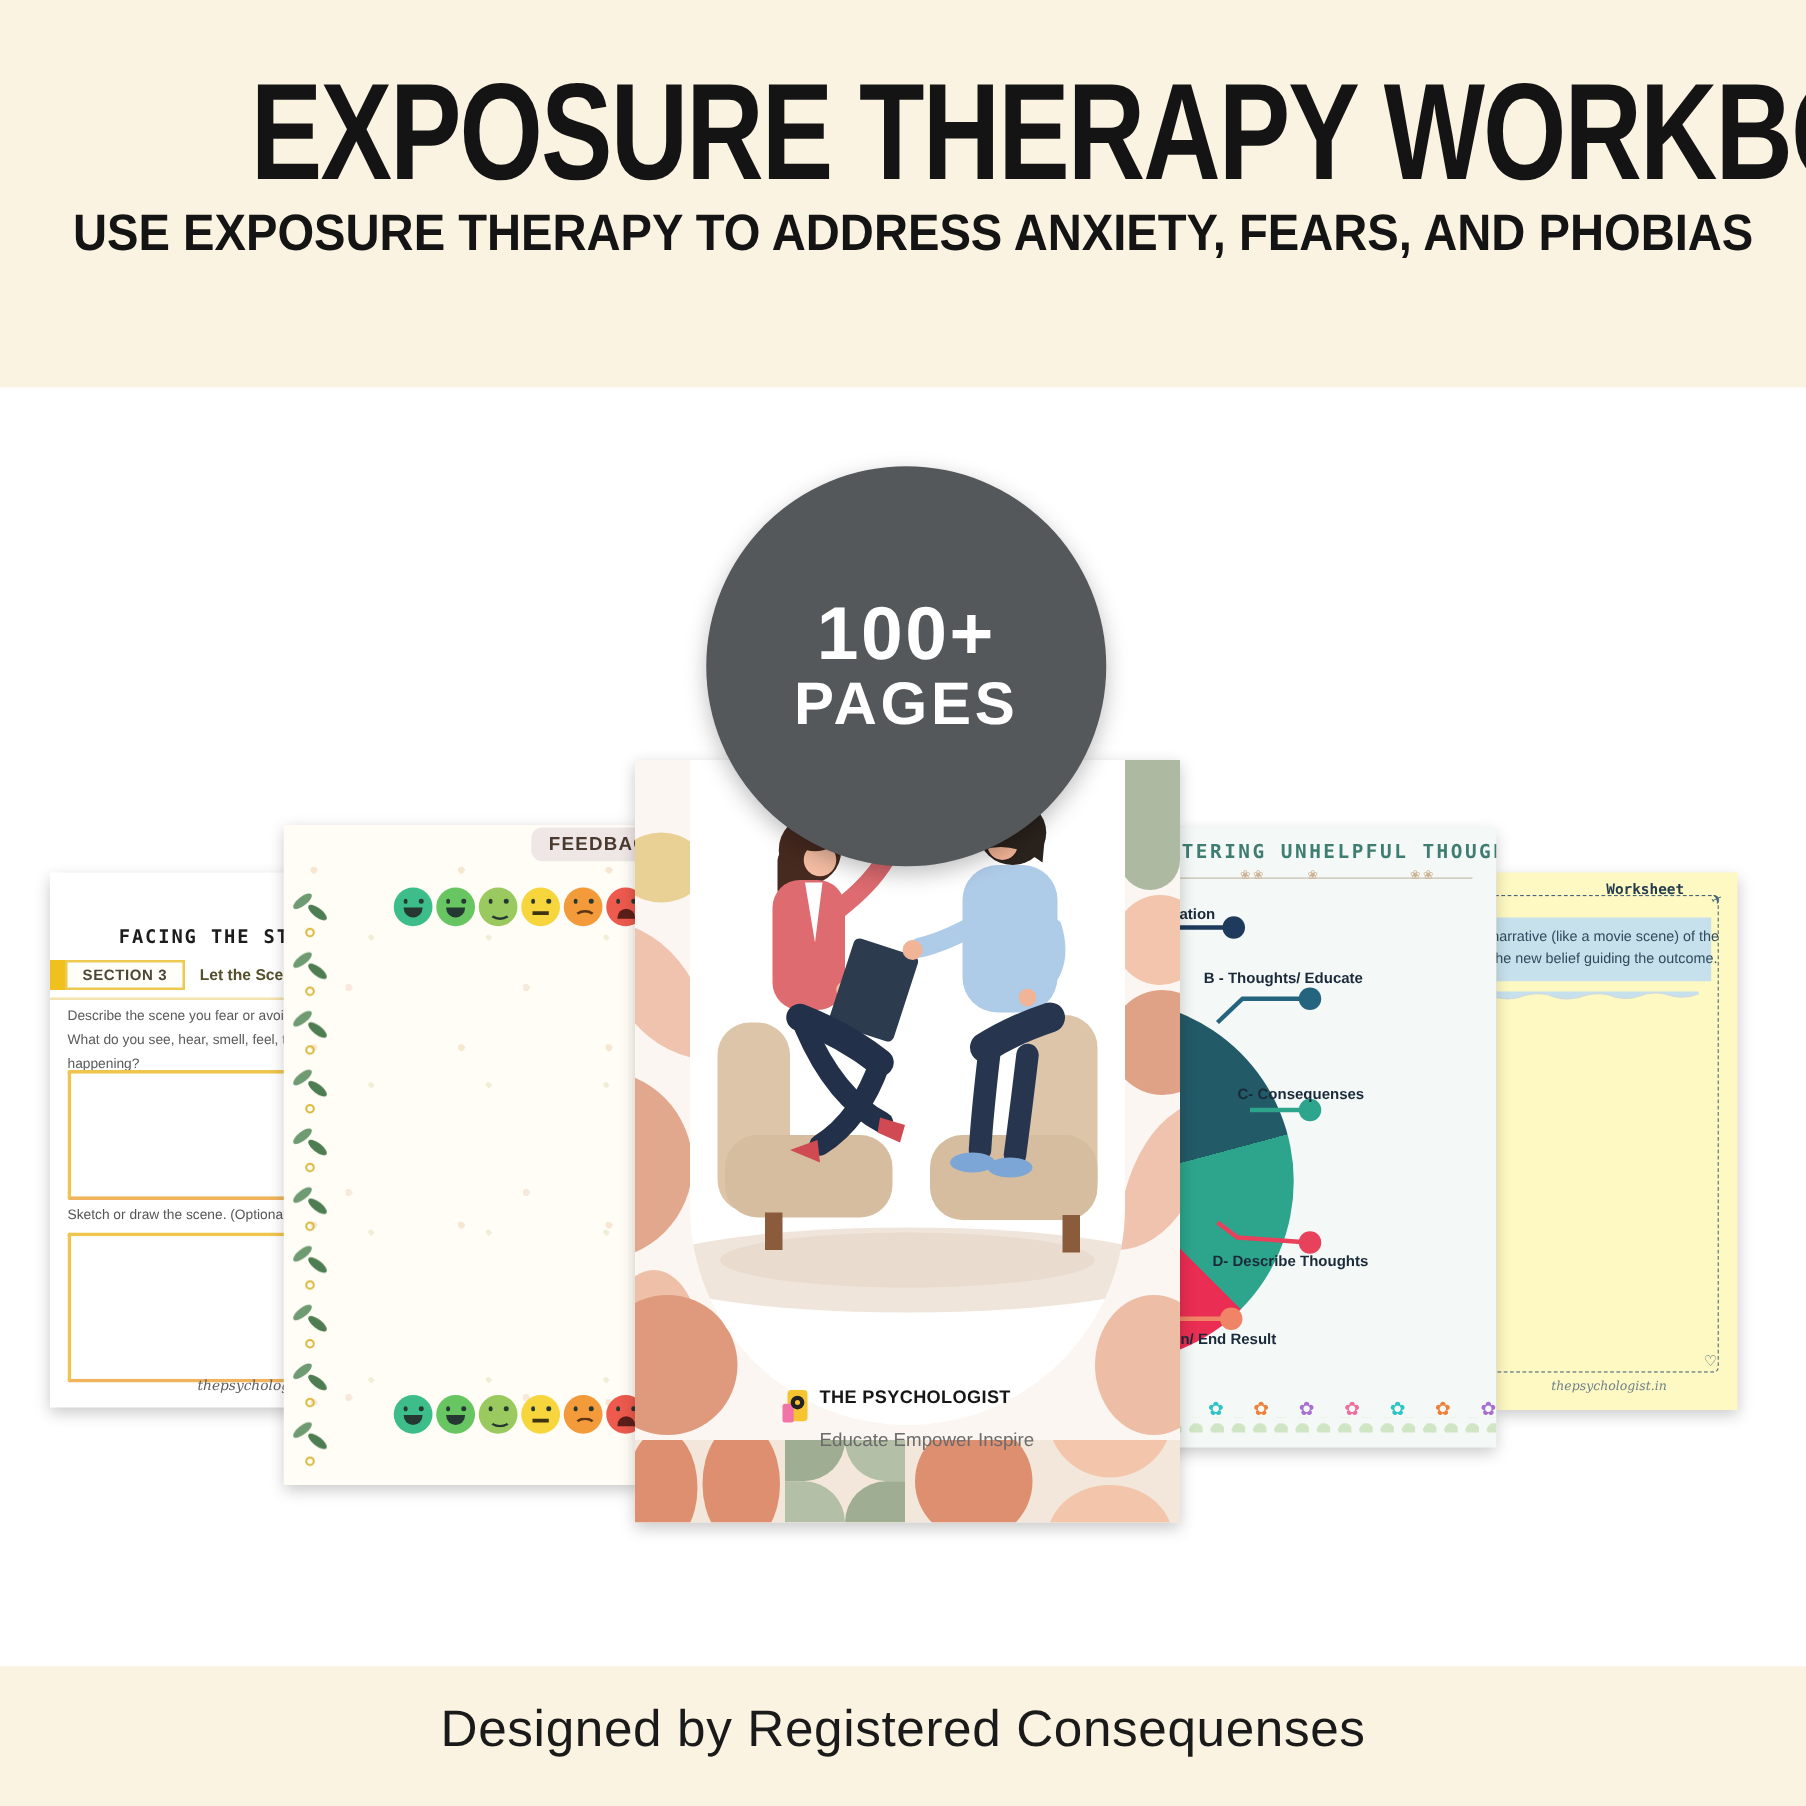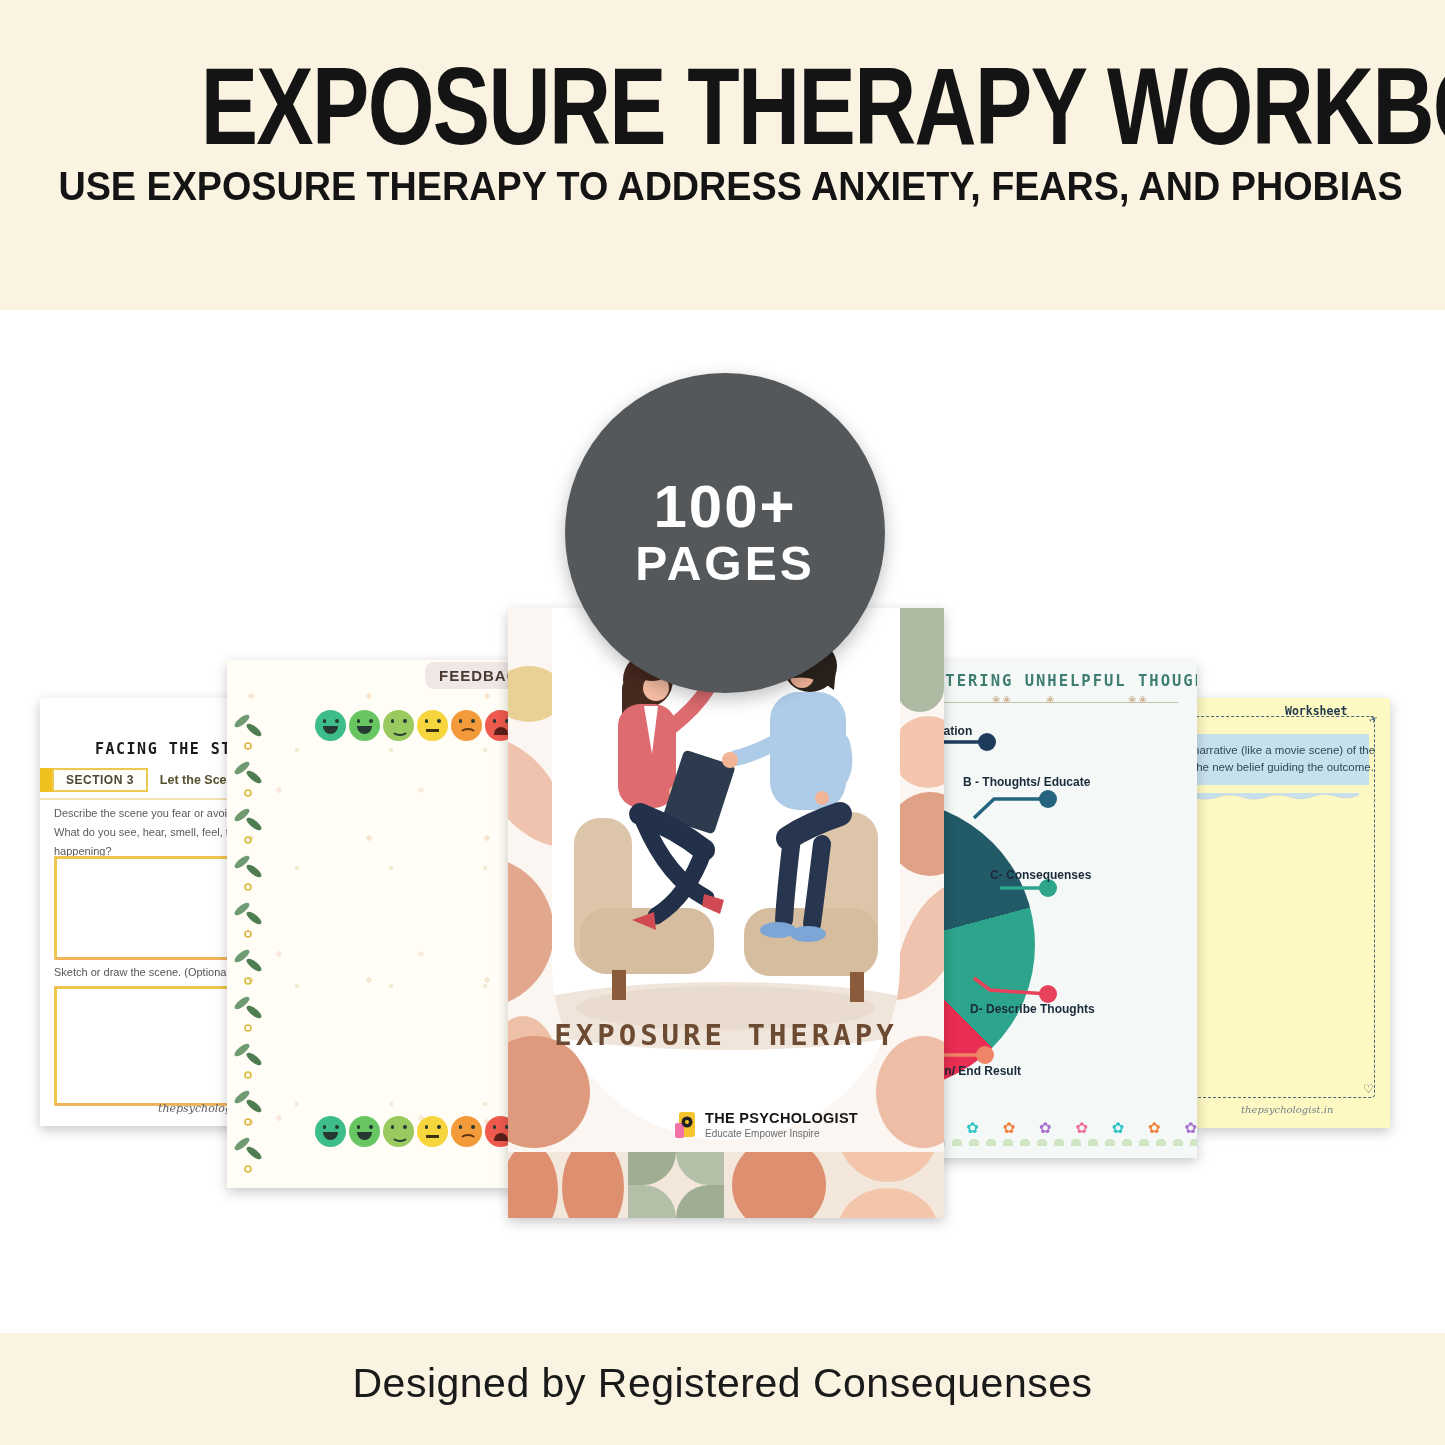--- a/index.html
+++ b/index.html
@@ -114,23 +114,23 @@
 
   
   #page-cover{left:508px;top:608px;width:436px;height:610px;z-index:4;background:#fbf6f1;}
   .shape{position:absolute;}
   .c-window{position:absolute;left:44px;top:0;width:348px;height:532px;background:#fff;
       border-radius:0 0 174px 174px;overflow:hidden;}
   .c-title{position:absolute;left:0;top:404px;width:436px;text-align:center;z-index:3;
       font-family:"DejaVu Sans Mono",monospace;font-weight:bold;font-size:29px;
       letter-spacing:4px;color:#6d4b33;line-height:47px;}
   .c-logo{position:absolute;left:0;top:502px;width:436px;display:flex;justify-content:center;
-      align-items:flex-start;gap:7px;z-index:3;padding-left:40px;}
+      align-items:flex-start;gap:7px;z-index:3;}
   .c-logo-name{font-size:14.5px;font-weight:bold;color:#161616;letter-spacing:.3px;}
-  .c-logo-tag{font-size:10px;color:#6b6b6b;margin-top:2px;}
+  .c-logo-tag{font-size:15px;color:#6b6b6b;margin-top:18px;}
   .c-band{position:absolute;left:0;top:544px;width:436px;height:66px;background:#f2e7da;
       overflow:hidden;}
 </style>
 </head>
 <body>
 
 <div class="canvas">
 
   <div class="top-banner">
     <div class="main-title">
@@ -326,21 +326,20 @@
         <circle cx="270" cy="190" r="7" fill="#f2b497"></circle>
         <path d="M288 206 Q258 216 236 230" stroke="#27364e" stroke-width="24" stroke-linecap="round" fill="none"></path>
         <path d="M240 230 Q234 280 232 312" stroke="#27364e" stroke-width="18" stroke-linecap="round" fill="none"></path>
         <path d="M270 236 Q264 286 260 316" stroke="#27364e" stroke-width="18" stroke-linecap="round" fill="none"></path>
         <ellipse cx="226" cy="322" rx="18" ry="8" fill="#7ca6d6"></ellipse>
         <ellipse cx="256" cy="326" rx="18" ry="8" fill="#7ca6d6"></ellipse>
       </svg>
     </div>
 
     <div class="c-title">
-      <div>EXPOSURE THERAPY</div>
     </div>
 
     <div class="c-logo">
       <svg width="24" height="30">
         <rect x="5" y="2" width="16" height="25" rx="3" fill="#f6c431"></rect>
         <rect x="1" y="13" width="9" height="15" rx="2" fill="#f273a8"></rect>
         <circle cx="13" cy="12" r="5.5" fill="#222222"></circle>
         <circle cx="13" cy="12" r="2" fill="#f6c431"></circle>
       </svg>
       <div>

